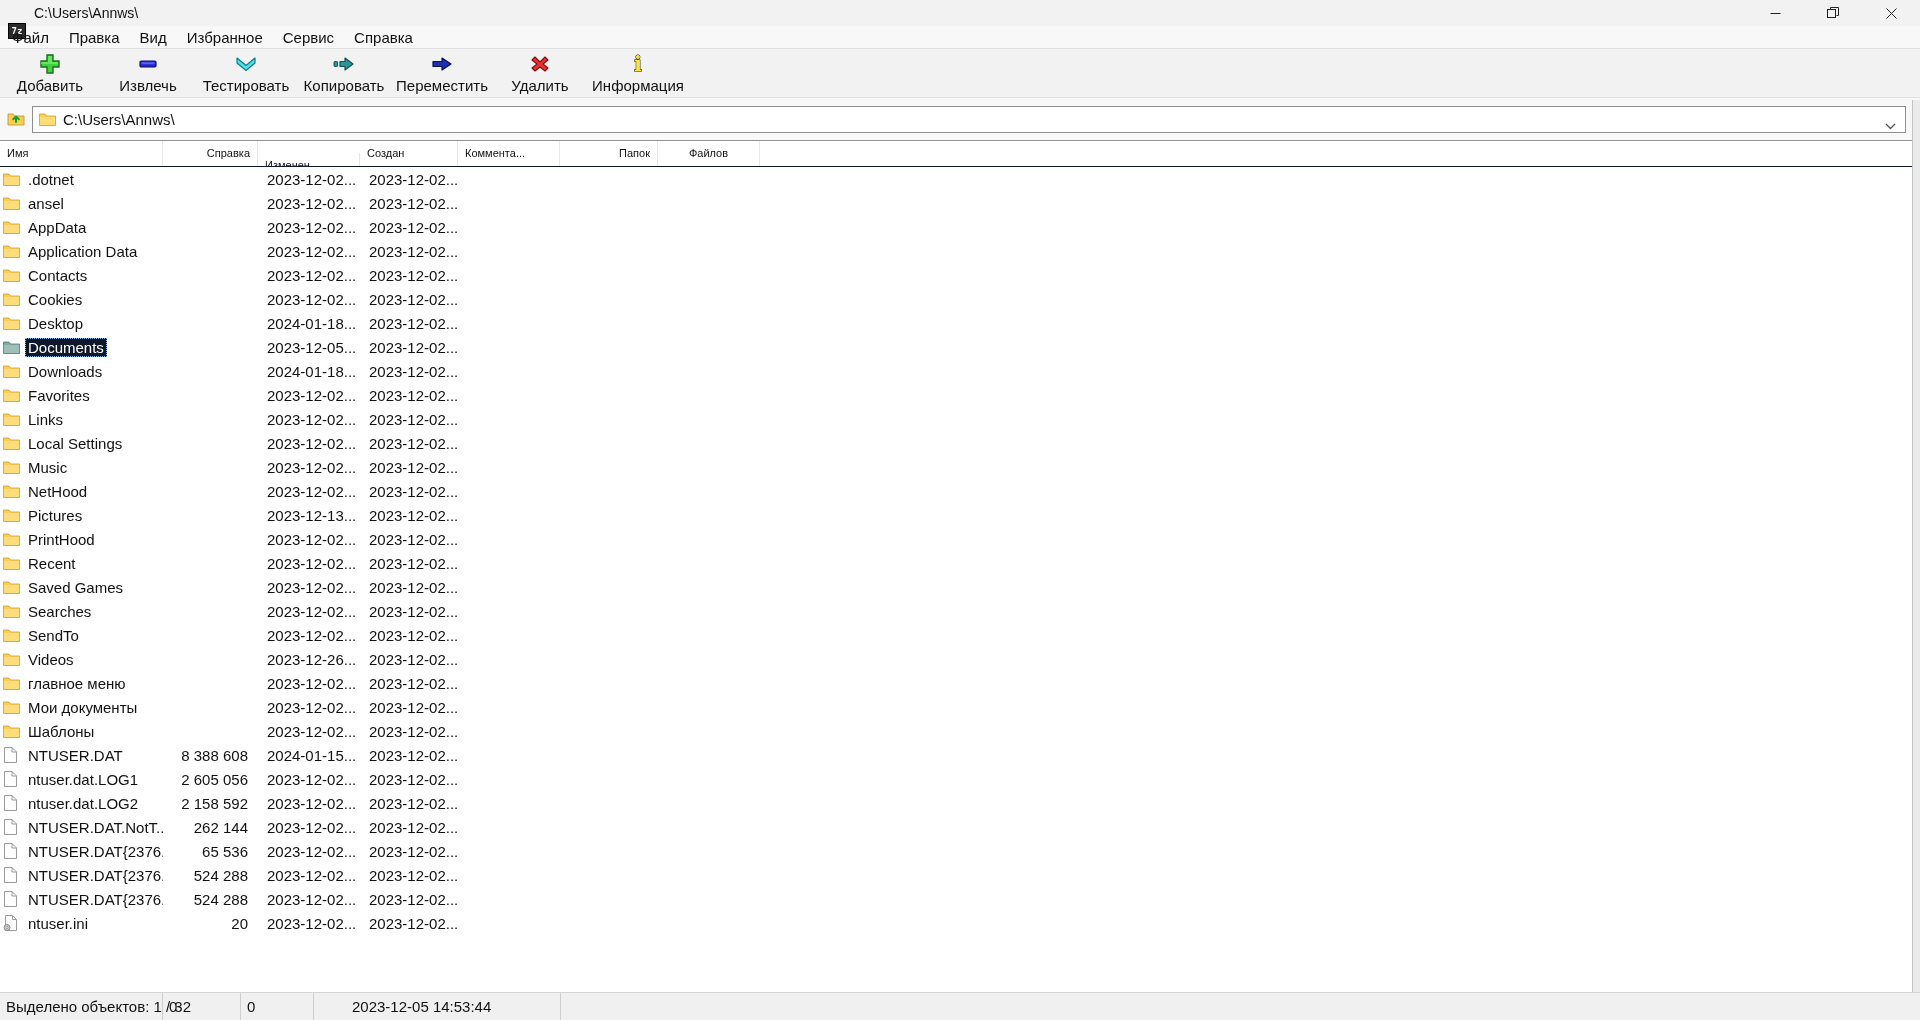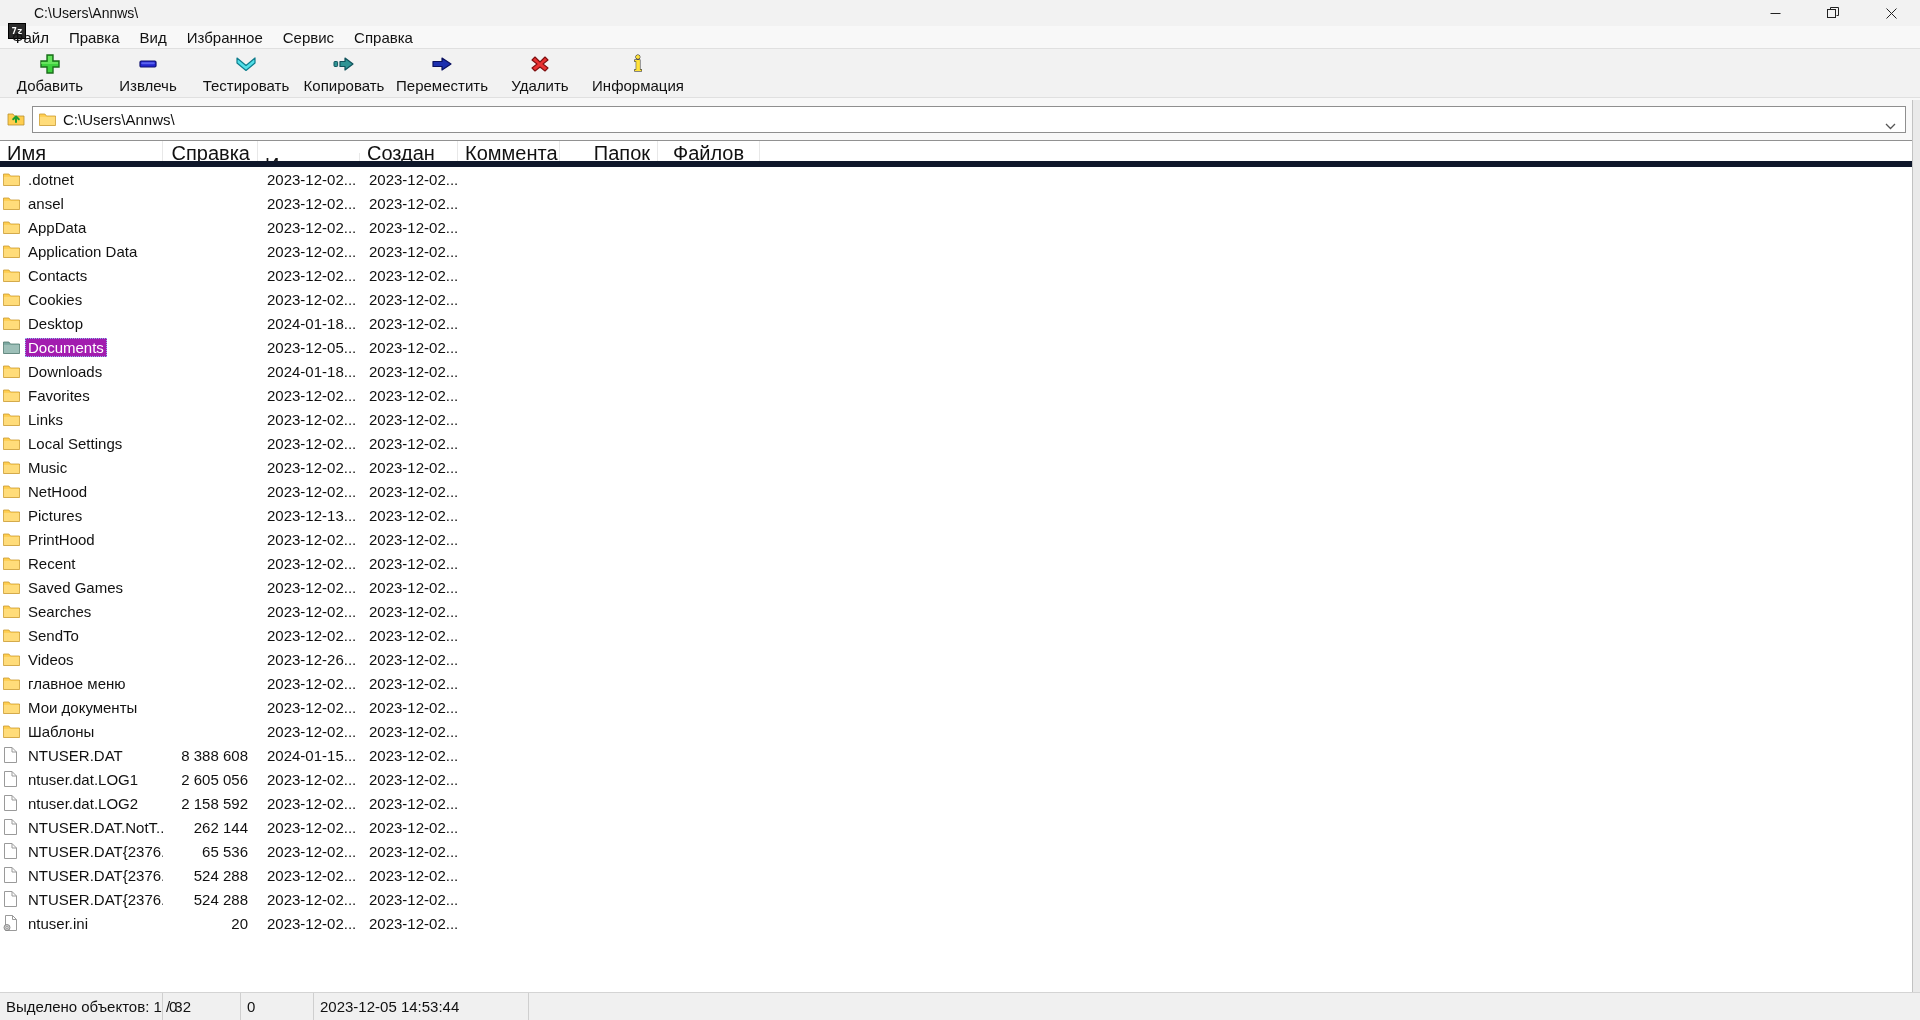--- a/index.html
+++ b/index.html
@@ -32,52 +32,52 @@
   .addressrow { height:42px; background:#f8f8f8; display:flex; align-items:center; position:relative; }
   .up-btn { width:26px; height:28px; margin-left:3px; display:flex; align-items:center; justify-content:center; }
   .combo { height:27px; flex:1; margin-left:3px; margin-right:14px; background:#fff;
            border:1px solid #8f8f8f; display:flex; align-items:center; position:relative; font-size:15px; }
   .combo .folder-mini { margin-left:6px; display:flex; }
   .combo .path-text { margin-left:7px; white-space:nowrap; }
   .combo .chev { position:absolute; right:9px; top:9px; }
 
   
   .list-panel { height:852px; border-top:1px solid #919191; background:#fff; overflow:hidden; }
-  .headers { height:26px; display:flex; font-size:20px; border-bottom:6px solid #0f172a; }
+  .headers { height:26px; display:flex; font-size:11px; border-bottom:1px solid #0f172a; }
   .h-cell { padding:0 7px; line-height:25px; border-right:1px solid #e8e8e8; white-space:nowrap; overflow:hidden; }
   .h-name    { width:163px; }
   .h-size    { width:95px;  text-align:right; }
   .h-mod     { width:102px;margin-top:12px; }
   .h-created { width:98px;  }
   .h-comment { width:102px; }
   .h-folders { width:98px;  text-align:right; }
   .h-files   { width:102px; text-align:center; }
 
   .row { height:24px; display:flex; align-items:center; font-size:15px; }
   .c-name { width:163px; display:flex; align-items:center; padding-left:3px; overflow:hidden; white-space:nowrap; }
   .icon-slot { width:18px; height:16px; flex:none; margin-right:4px; display:flex; align-items:center; }
   .label { padding:1px 3px; white-space:nowrap; }
-  .row.selected .label { background:#a21caf; color:#fff; outline:1px dotted #8fb9ec; outline-offset:-1px; }
+  .row.selected .label { background:#0f172a; color:#fff; outline:1px dotted #8fb9ec; outline-offset:-1px; }
   .c-size    { width:95px;  text-align:right; padding-right:10px; white-space:nowrap; }
   .c-mod     { width:102px; padding-left:9px; white-space:nowrap; overflow:hidden; }
   .c-created { width:98px;  padding-left:9px; white-space:nowrap; overflow:hidden; }
   .c-comment { width:102px; }
   .c-folders { width:98px;  text-align:right; }
   .c-files   { width:102px; text-align:right; }
 
   
   .right-strip { position:absolute; top:100px; bottom:28px; right:0; width:8px;
                  background:#eaeaea; border-left:1px solid #c2c2c2; }
 
   
   .statusbar { position:absolute; left:0; right:0; bottom:0; height:28px; background:#f0f0f0;
                border-top:1px solid #d4d4d4; display:flex; align-items:center; font-size:15px; }
   .sb-cell { height:100%; display:flex; align-items:center; padding-left:6px;
              border-right:1px solid #cfcfcf; white-space:nowrap; }
-  .sb-1 { width:163px; } .sb-2 { width:78px; } .sb-3 { width:73px; } .sb-4 { width:215px; }
+  .sb-1 { width:163px; } .sb-2 { width:78px; } .sb-3 { width:73px; } .sb-4 { width:215px;margin-left:32px; }
   .sb-fill { flex:1; border-right:none; }
 </style>
 </head>
 <body>
 
 <div class="window">
 
   <div class="titlebar">
     <div class="app-icon">7z</div>
     <div class="title-text">C:\Users\Annws\</div>

